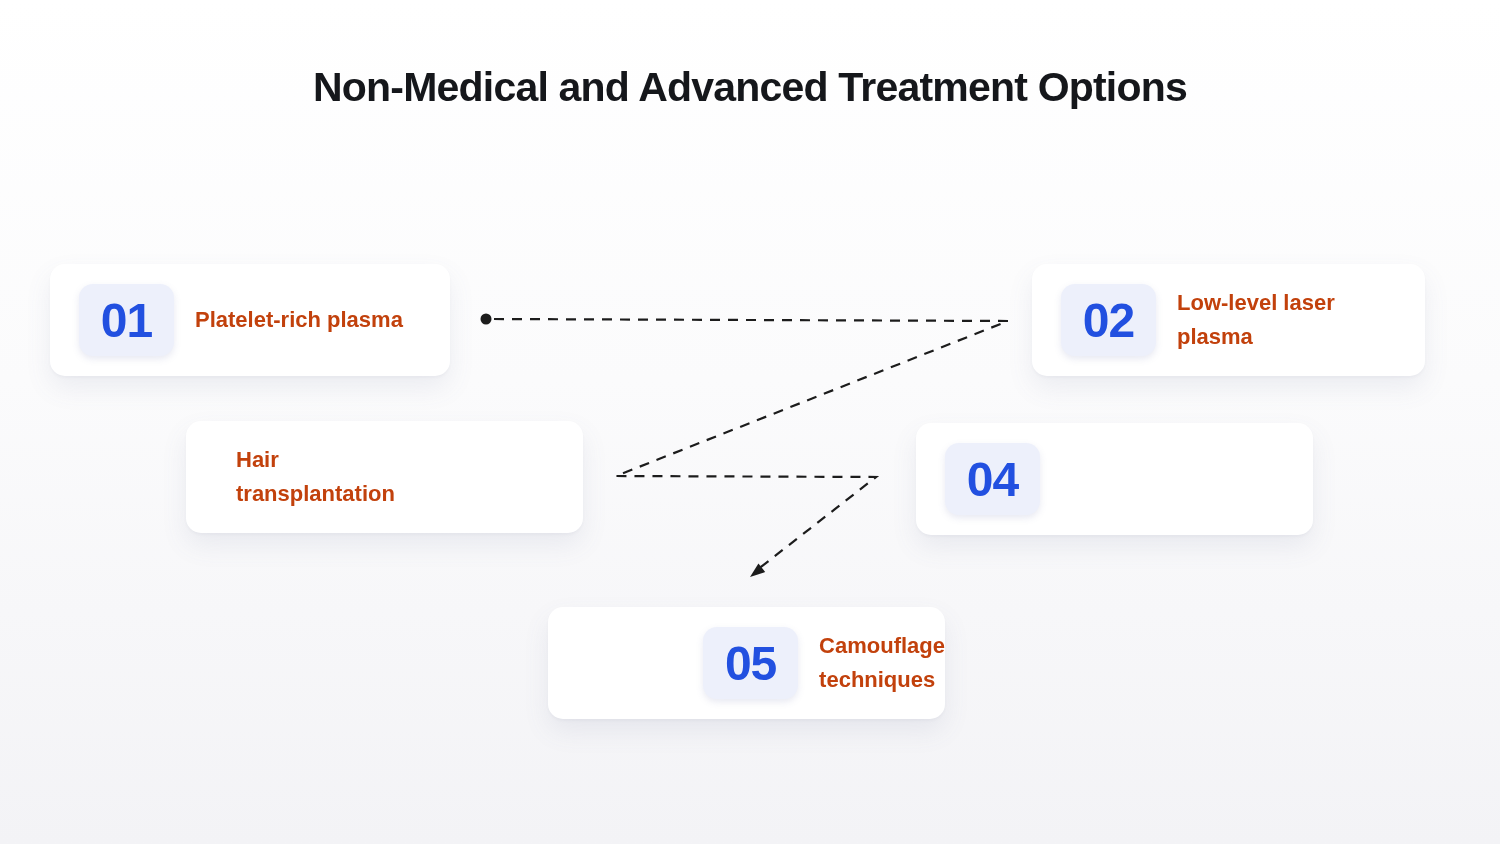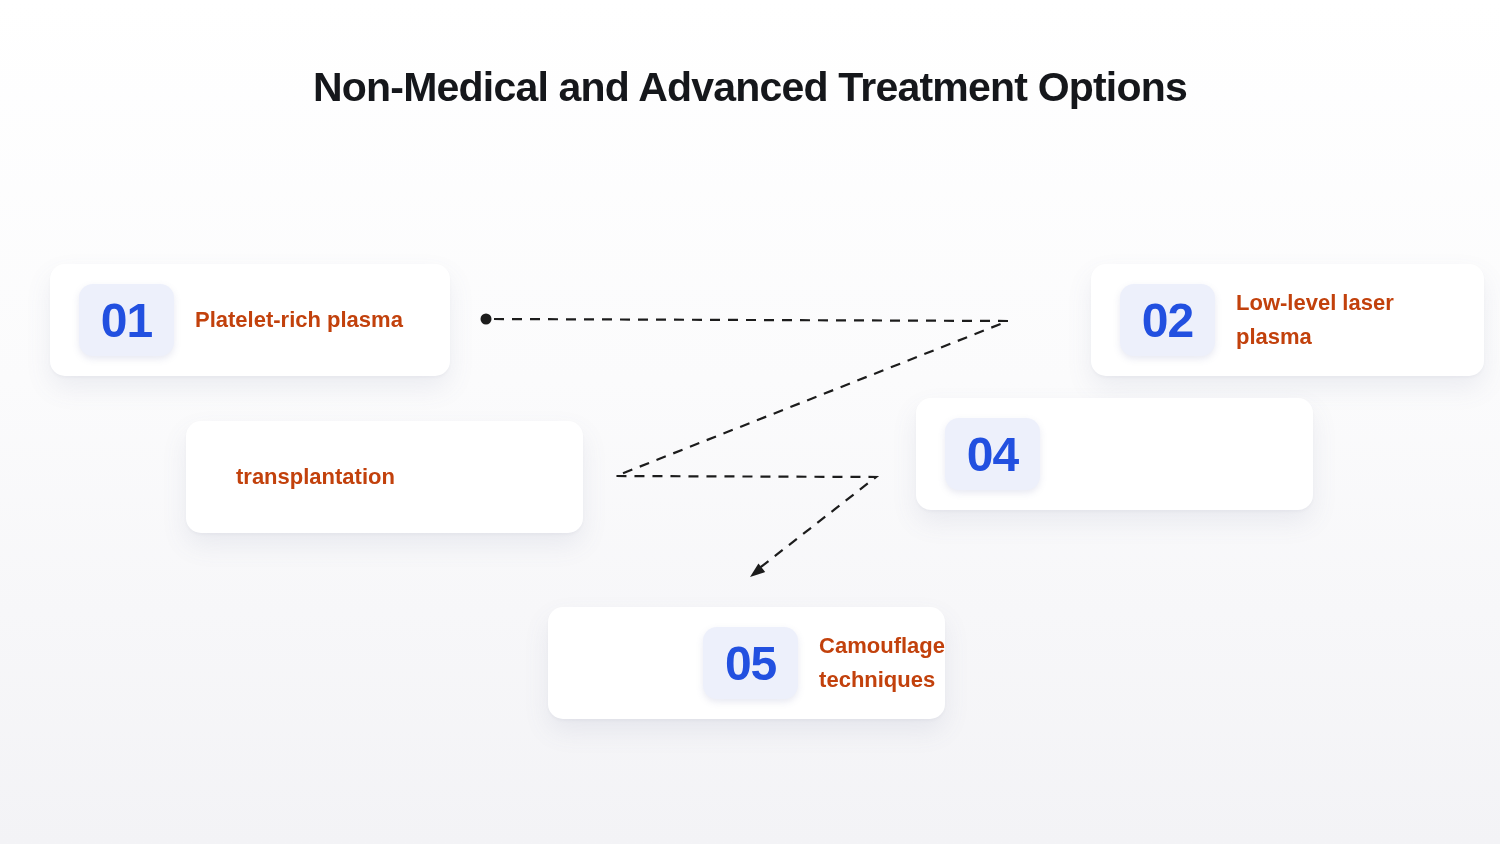--- a/index.html
+++ b/index.html
@@ -58,23 +58,23 @@
   .label {
     margin-left: 21px;
     font-size: 22px;
     font-weight: bold;
     color: #c2410c;
     line-height: 34px;
   }
   .label .line { display: block; }
 
   .card1 { left: 50px;   top: 264px; width: 400px; }
-  .card2 { left: 1091px; top: 264px; width: 393px; }
+  .card2 { left: 1032px; top: 264px; width: 393px; }
   .card3 { left: 186px;  top: 421px; width: 397px; }
-  .card4 { left: 916px;  top: 398px; width: 397px; justify-content: space-between; }
+  .card4 { left: 916px;  top: 423px; width: 397px; justify-content: space-between; }
   .card5 { left: 548px;  top: 607px; width: 397px; justify-content: flex-end; }
 
   .connectors {
     position: absolute;
     left: 0;
     top: 0;
     width: 1500px;
     height: 844px;
     pointer-events: none;
   }
@@ -106,20 +106,21 @@
       <span>02</span>
     </div>
     <div class="label">
       <span class="line">Low-level laser</span>
       <span class="line">plasma</span>
     </div>
   </div>
 
   <div class="card card3">
     <div class="label">
+      <span class="line">Hair</span>
       <span class="line">transplantation</span>
     </div>
   </div>
 
   <div class="card card4">
     <div class="badge">
       <span>04</span>
     </div>
   </div>
 

